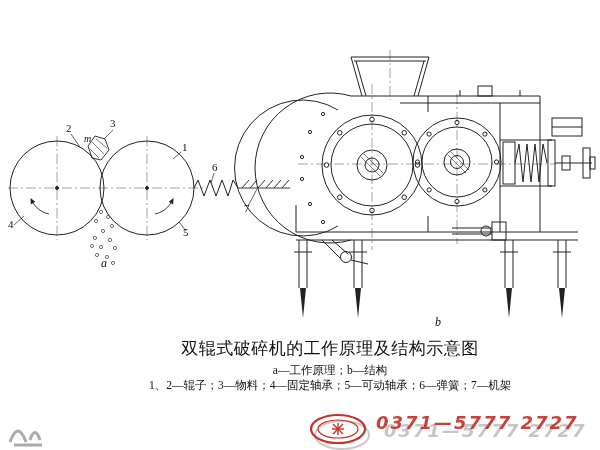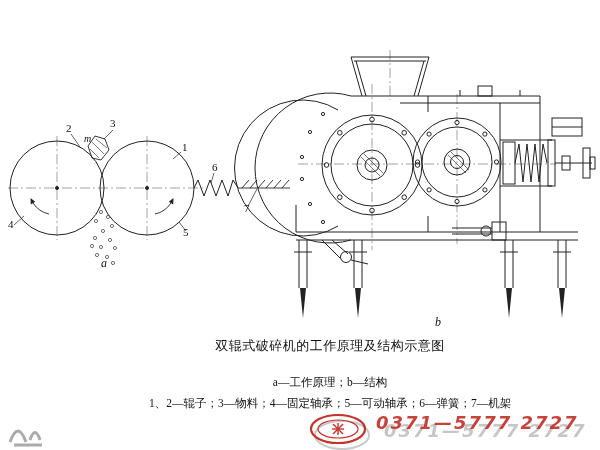--- a/index.html
+++ b/index.html
@@ -8,22 +8,22 @@
          font-family:"Liberation Serif", serif; color:#111; }
   .page { position:absolute; inset:0; background:#ffffff; }
   svg.drawing { position:absolute; left:0; top:0; }
   svg text { font-family:"Liberation Serif", serif; fill:#111; }
   .num { font-size:11px; }
   .fig-letter { font-size:12px; font-style:italic; }
   .mat-letter { font-size:10px; font-style:italic; }
 
   .caption { position:absolute; left:60px; top:337px; width:540px;
              text-align:center; z-index:2; }
-  .caption .title    { font-size:13px; letter-spacing:.5px; margin-bottom:20px; }
-  .caption .subtitle { font-size:11.5px; margin-bottom:6px; }
+  .caption .title    { font-size:17px; letter-spacing:.5px; margin-bottom:3px; }
+  .caption .subtitle { font-size:11.5px; }
   .caption .legend   { font-size:11.5px;font-family:Liberation Serif, serif; }
 
   .watermark { position:absolute; left:298px; top:404px; width:260px; height:56px; z-index:3; }
   .wm-logo { position:absolute; left:8px; top:4px; }
   .wm-phone-shadow { position:absolute; left:86px; top:16px;
         font:italic bold 18px "DejaVu Sans", sans-serif; letter-spacing:2px;
         color:#c6c6c6; white-space:nowrap; z-index:1; }
   .wm-phone { position:absolute; left:78px; top:8px;
         font:italic bold 18px "DejaVu Sans", sans-serif; letter-spacing:2px;
         color:#c2342c; opacity:.92; white-space:nowrap; z-index:2; }

